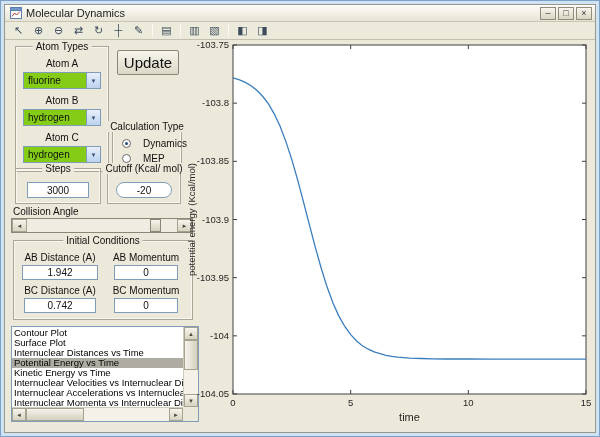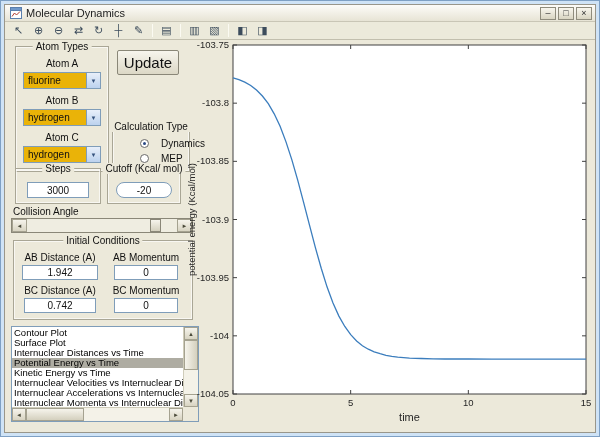--- a/index.html
+++ b/index.html
@@ -28,30 +28,30 @@
     background:#ece9da;padding:0 3px;font-size:10px;white-space:nowrap;color:#111}
   .lbl{font-size:10px;color:#111;white-space:nowrap}
   .edit{background:#fff;border:1px solid #7f9db9;font-size:10px;height:16px;text-align:center;
     font-family:"Liberation Sans",sans-serif;color:#111;outline:none}
   
   .atom-panel{left:10px;top:6px;width:94px;height:126px;display:flex;flex-direction:column;align-items:center}
   .atom-row{display:flex;flex-direction:column;align-items:center;margin-top:6px}
   .atom-row:first-of-type{margin-top:11px}
   .atom-row .lbl{margin-bottom:3px}
   .dd{width:78px;height:17px;display:flex}
-  .dd-text{flex:1;background:#eab308;border:1px solid #7f9db9;border-right:none;padding:2px 0 0 4px;
+  .dd-text{flex:1;background:#84cc16;border:1px solid #7f9db9;border-right:none;padding:2px 0 0 4px;
     font-size:10px;overflow:hidden;white-space:nowrap}
   .dd-btn{width:15px;background:linear-gradient(#e8effa,#bcd2ee);border:1px solid #7f9db9;
     font-size:6px;color:#35527d;display:flex;align-items:center;justify-content:center}
   .push-btn{position:absolute;left:112px;top:10px;width:62px;height:25px;
     background:linear-gradient(#f7f5ed,#dcd8c6);border:1px solid #8a8778;border-radius:2px;
     font-size:15px;color:#111;font-family:"Liberation Sans",sans-serif}
   .delta-panel{left:110px;top:46px;width:74px;height:38px;display:flex;justify-content:center;
     align-items:flex-end;padding-bottom:6px}
-  .calc-panel{left:107px;top:86px;width:78px;height:46px;padding:11px 0 0 27px}
+  .calc-panel{left:107px;top:86px;width:70px;height:46px;padding:11px 0 0 9px}
   .radio-row{display:flex;align-items:center;gap:12px;margin-bottom:4px}
   .radio{width:9px;height:9px;border-radius:50%;border:1px solid #6a6a6a;background:#fff;position:relative;flex:0 0 auto}
   .radio.sel::after{content:"";position:absolute;inset:2px;border-radius:50%;background:#2b4a84}
   .steps-panel,.cutoff-panel{top:128px;height:36px;display:flex;justify-content:center;
     align-items:flex-end;padding-bottom:5px}
   .steps-panel{left:10px;width:86px}
   .cutoff-panel{left:102px;width:74px}
   .collision-label{position:absolute;left:8px;top:166px}
   .slider{position:absolute;left:6px;top:178px;width:182px;height:15px;display:flex;
     border:1px solid #8a8778;background:#efede1}

